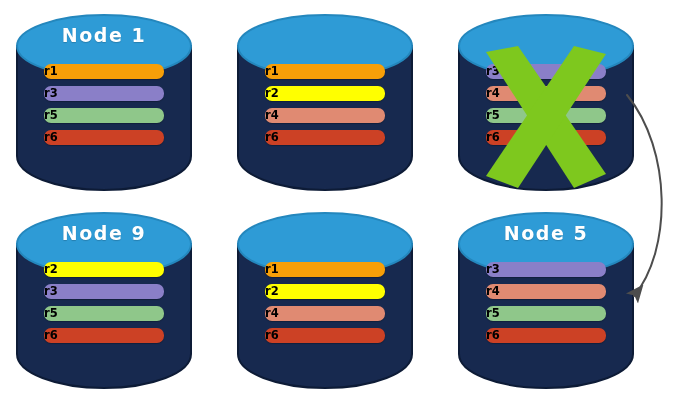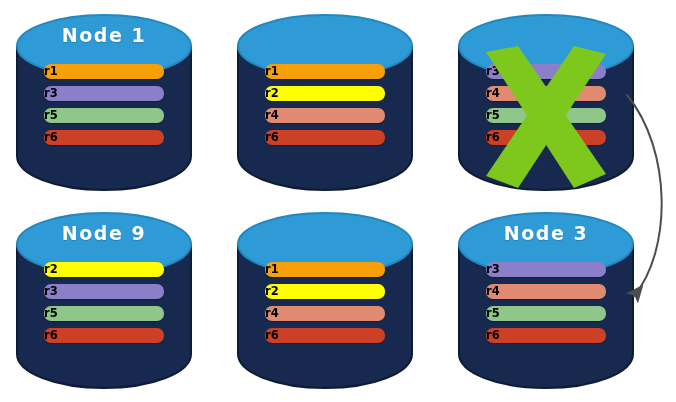--- a/index.html
+++ b/index.html
@@ -148,21 +148,21 @@
           <div class="bar" style="background:#ffff00;">r2</div>
           <div class="bar" style="background:#e08a72;">r4</div>
           <div class="bar" style="background:#cc4125;">r6</div>
         </div>
       </div>
       <div class="node" style="left: 455px; top: 208px;">
         <svg class="cyl-svg" viewBox="0 0 182 182">
           <path d="M 4 36 L 4 146 A 87 34 0 0 0 178 146 L 178 36 Z" fill="#17294f" stroke="#0d1b36" stroke-width="2"></path>
           <ellipse cx="91" cy="36" rx="87" ry="31" fill="#2e9bd6" stroke="#2487bd" stroke-width="2"></ellipse>
         </svg>
-        <div class="node-title">Node 3</div>
+        <div class="node-title">Node 5</div>
         <div class="bars">
           <div class="bar" style="background:#8a7fc8;">r3</div>
           <div class="bar" style="background:#e08a72;">r4</div>
           <div class="bar" style="background:#8fc78a;">r5</div>
           <div class="bar" style="background:#cc4125;">r6</div>
         </div>
       </div>
     </div>
 
   <svg class="arrow-layer" viewBox="0 0 676 402" width="676" height="402">

